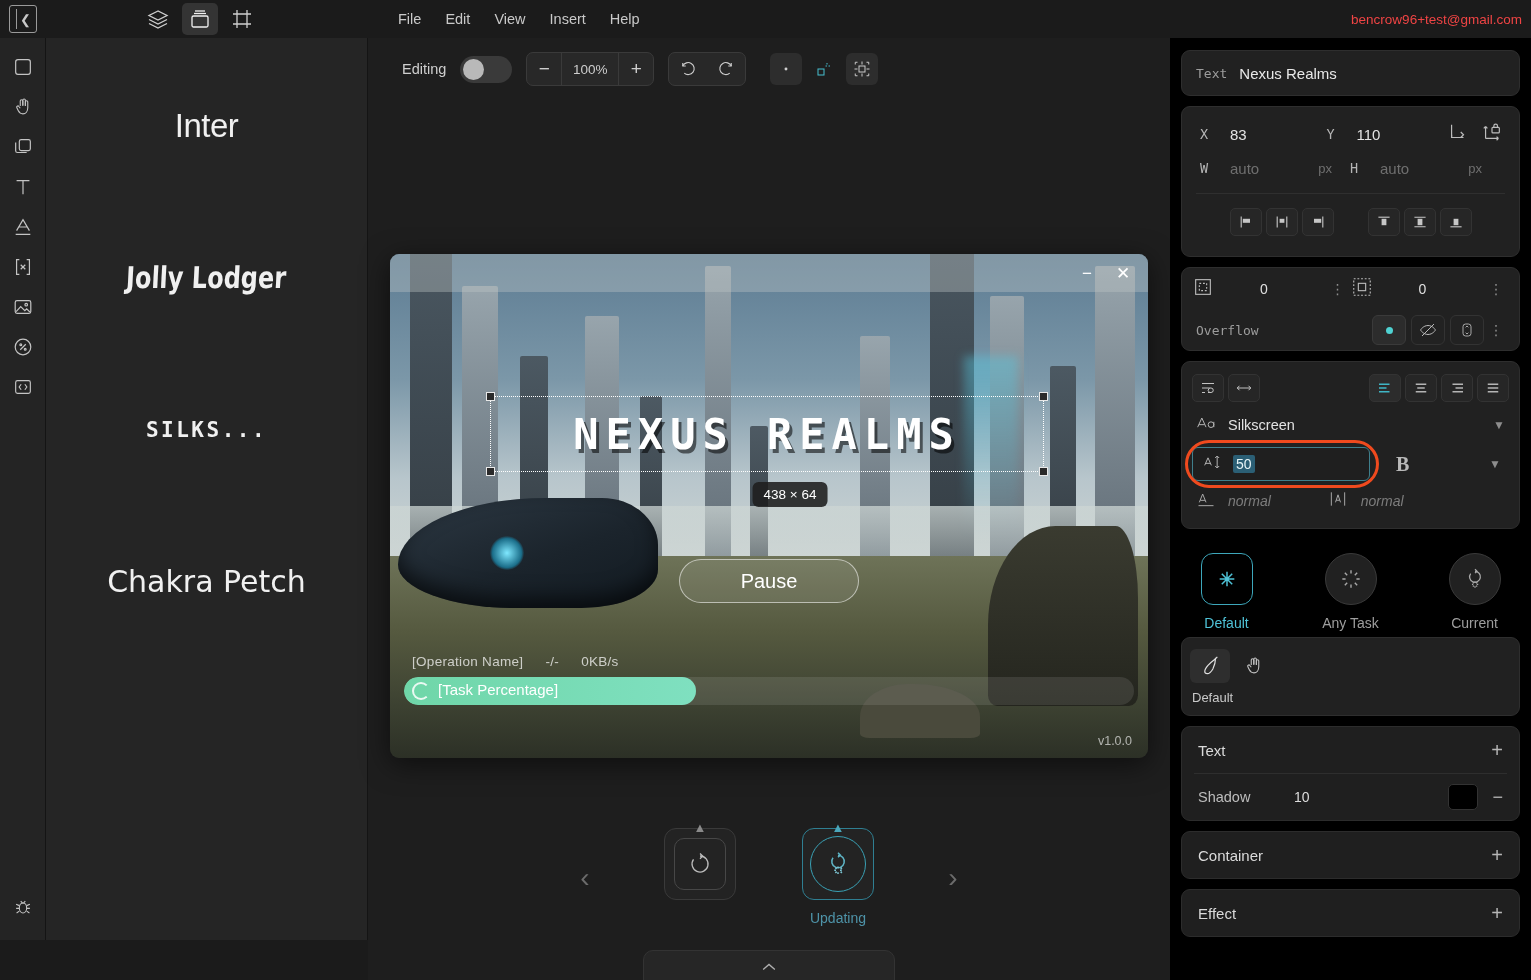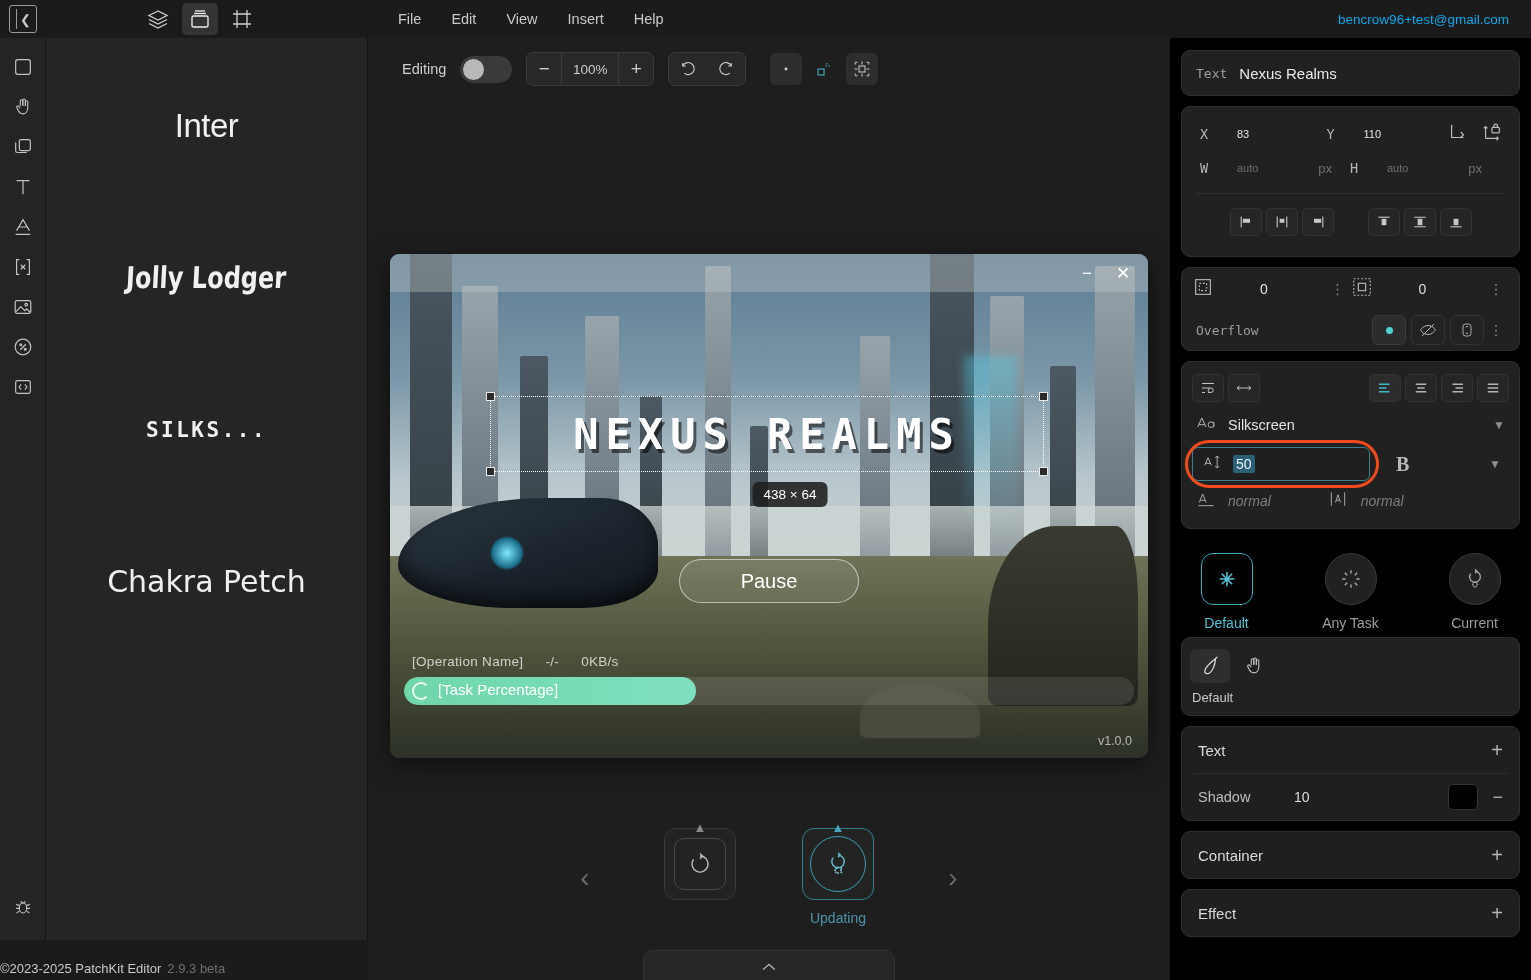--- a/index.html
+++ b/index.html
@@ -21,24 +21,24 @@
   .collapse-btn { width: 28px; height: 28px; border: 1.4px solid #9a9a9a; border-radius: 3px;
     display: flex; align-items: center; justify-content: center; position: relative; }
   .collapse-btn::before { content: ""; position: absolute; left: 6px; top: 3px; bottom: 3px; width: 1.4px; background: #9a9a9a; }
   .collapse-btn span { font-size: 13px; color: #c8c8c8; margin-left: 5px; line-height: 1; }
 
   .topbar-icons { position: absolute; left: 140px; top: 0; height: 38px; display: flex; align-items: center; gap: 6px; }
   .tb-icon { width: 36px; height: 32px; border-radius: 5px; display: flex; align-items: center; justify-content: center; }
   .tb-icon.active { background: #343434; }
   .tb-icon svg { display: block; }
 
-  .menus { position: absolute; left: 386px; top: 0; height: 38px; display: flex; align-items: center; gap: 6px; }
+  .menus { position: absolute; left: 386px; top: 0; height: 38px; display: flex; align-items: center; }
   .menu-item { font-size: 14.5px; color: #c9c9c9; padding: 5px 12px; border-radius: 4px; }
-  .account { position: absolute; right: 22px; top: 0; height: 38px; display: flex; align-items: center;
-    font-size: 13.5px; color: #0ea5e9; }
+  .account { position: absolute; right: 9px; top: 0; height: 38px; display: flex; align-items: center;
+    font-size: 13.5px; color: #ef4444; }
 
   
   .rail {
     position: absolute; left: 0; top: 38px; width: 46px; height: 902px;
     background: #242424; border-right: 1px solid #141414;
     display: flex; flex-direction: column; align-items: center; padding-top: 12px;
   }
   .rail-icon { width: 34px; height: 34px; margin-bottom: 6px; display: flex; align-items: center; justify-content: center; border-radius: 4px; }
   .rail-spacer { flex: 1; }
   .rail-bottom { margin-bottom: 16px; }
@@ -179,21 +179,21 @@
   
   .props { position: absolute; right: 0; top: 38px; width: 361px; height: 942px; background: #000000; padding: 12px 11px; }
   .card { background: #212121; border: 1px solid #2e2e2e; border-radius: 9px; margin-bottom: 10px; }
   .lbl-mono { font-family: "DejaVu Sans Mono", monospace; font-size: 13px; color: #9d9d9d; }
   .name-card { height: 46px; padding: 0 14px; display: flex; align-items: center; gap: 12px; }
   .name-val { font-size: 15px; color: #e8e8e8; }
 
   .xy-card { padding: 10px 12px 10px; }
   .xy-row { display: flex; align-items: center; height: 34px; }
   .f-key { font-family: "DejaVu Sans Mono", monospace; font-size: 13.5px; color: #b5b5b5; width: 20px; }
-  .f-val { font-size: 11px; color: #e3e3e3; margin-left: 7px; }
+  .f-val { font-size: 15px; color: #e3e3e3; }
   .f-val.ph { color: #6f6f6f; }
   .f-unit { font-size: 13px; color: #6f6f6f; margin-left: auto; padding-right: 6px; }
   .field { display: flex; align-items: center; width: 150px; height: 30px; border-radius: 5px; padding: 0 6px; gap: 10px; }
   .corner-icons { margin-left: auto; display: flex; gap: 12px; align-items: center; padding-right: 4px; }
   .divider { height: 1px; background: #2f2f2f; margin: 8px 2px; }
   .align-row { display: flex; align-items: center; justify-content: center; gap: 34px; padding: 6px 0 10px; }
   .align-grp { display: flex; gap: 4px; }
   .sq-btn { width: 32px; height: 28px; border-radius: 5px; background: #262626; border: 1px solid #333;
     display: flex; align-items: center; justify-content: center; }
 
@@ -813,18 +813,14 @@
     </div>
 
     <div class="acc">
       <div class="acc-head">
         <span class="acc-title">Effect</span>
         <span class="acc-plus">+</span>
       </div>
     </div>
   </div>
 
-  <div class="footer">
-    <span class="c1">©2023-2025 PatchKit Editor</span>
-    <span class="c2">2.9.3 beta</span>
-  </div>
 
 </div>
 
 </body></html>

